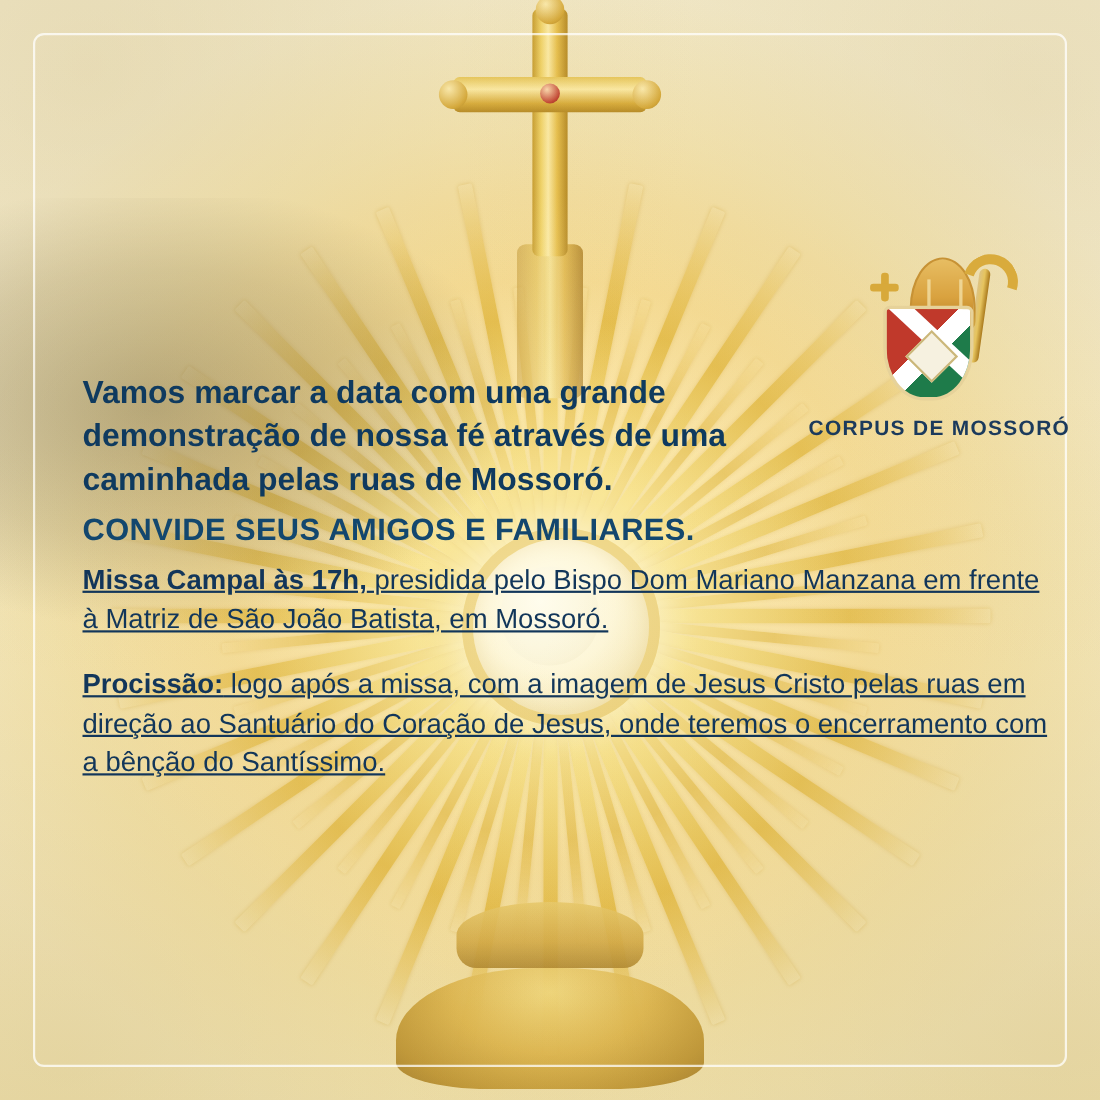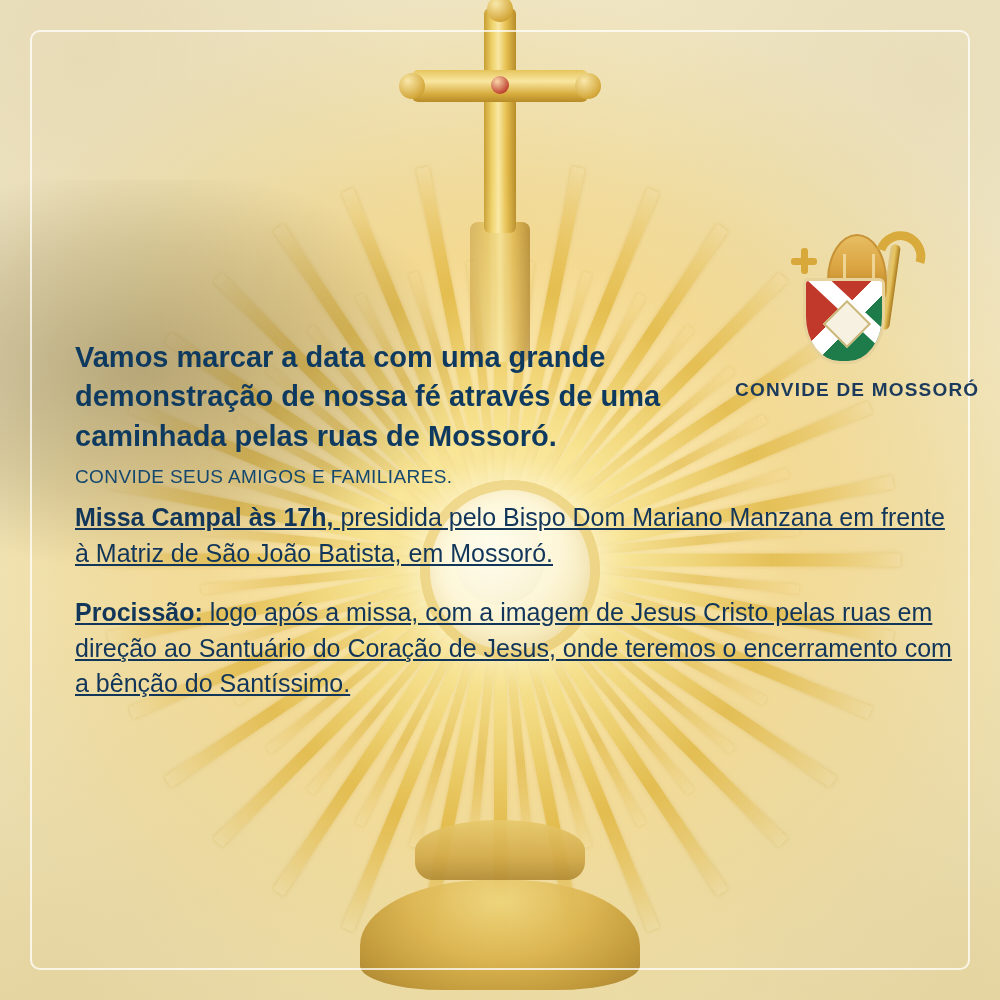--- a/index.html
+++ b/index.html
@@ -288,22 +288,22 @@
   .lead {
     margin: 52px 0 0 0;
     font-size: 29px;
     font-weight: bold;
     line-height: 1.36;
     color: #0f3a5f;
     max-width: 680px;
   }
   .subline {
     margin: 10px 0 0 0;
-    font-size: 19px;
-    font-weight: normal;
+    font-size: 28px;
+    font-weight: bold;
     color: #13476e;
     letter-spacing: 0.4px;
   }
   .date {
     margin: 38px 0 0 0;
     font-size: 40px;
     font-weight: bold;
     color: #0f3a5f;
     letter-spacing: 0.5px;
   }
@@ -414,21 +414,21 @@
   <div class="crest">
     <div class="crest-art">
       <div class="small-cross"></div>
       <div class="mitre"></div>
       <div class="crozier"></div>
       <div class="shield">
         <div class="band"></div>
         <div class="diamond"></div>
       </div>
     </div>
-    <div class="crest-label">CONVIDE DE MOSSORÓ</div>
+    <div class="crest-label">CORPUS DE MOSSORÓ</div>
   </div>
 
   <div class="content">
     <p class="lead">Vamos marcar a data com uma grande demonstração de nossa fé através de uma caminhada pelas ruas de Mossoró.</p>
     <p class="subline">CONVIDE SEUS AMIGOS E FAMILIARES.</p>
     <p class="para">
       <b>Missa Campal às 17h,</b><span> presidida pelo Bispo Dom Mariano Manzana em frente à Matriz de São João Batista, em Mossoró.</span>
     </p>
     <p class="para second">
       <b>Procissão:</b><span> logo após a missa, com a imagem de Jesus Cristo pelas ruas em direção ao Santuário do Coração de Jesus, onde teremos o encerramento com a bênção do Santíssimo.</span>

